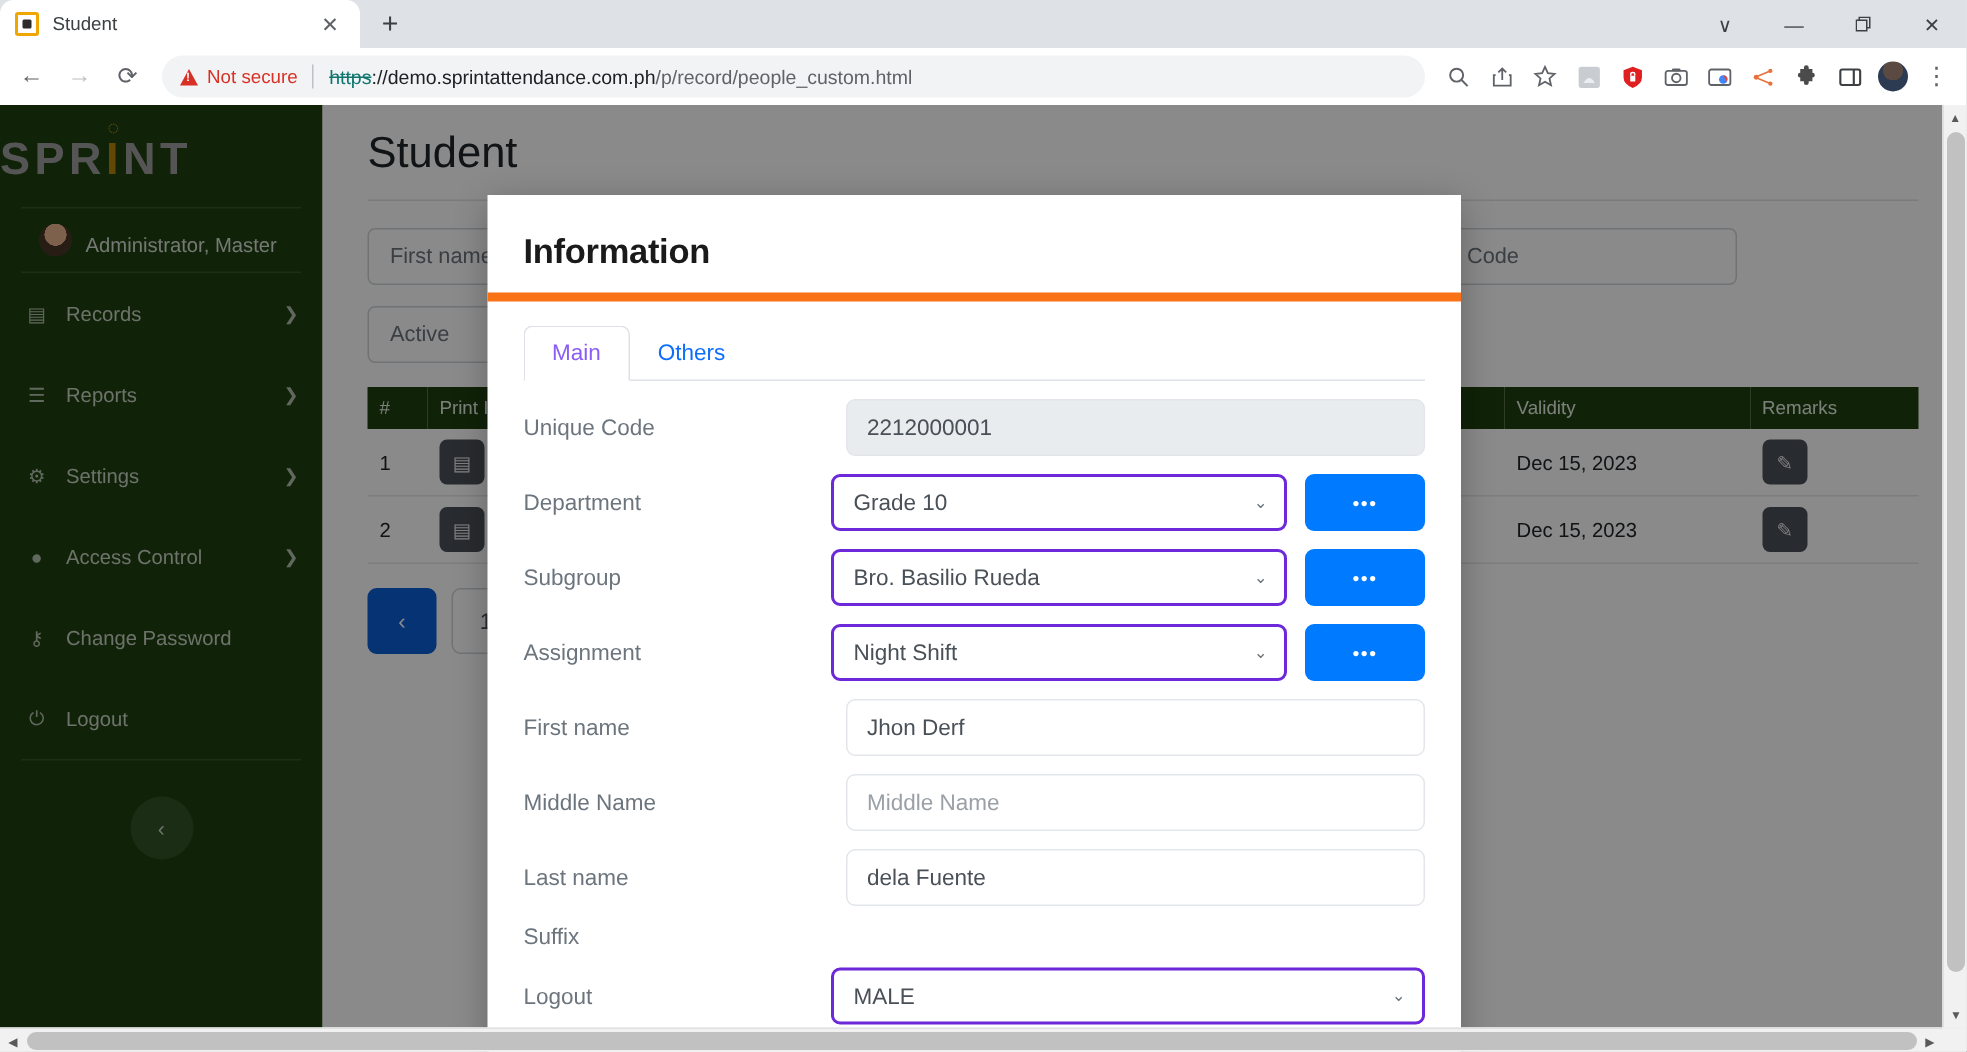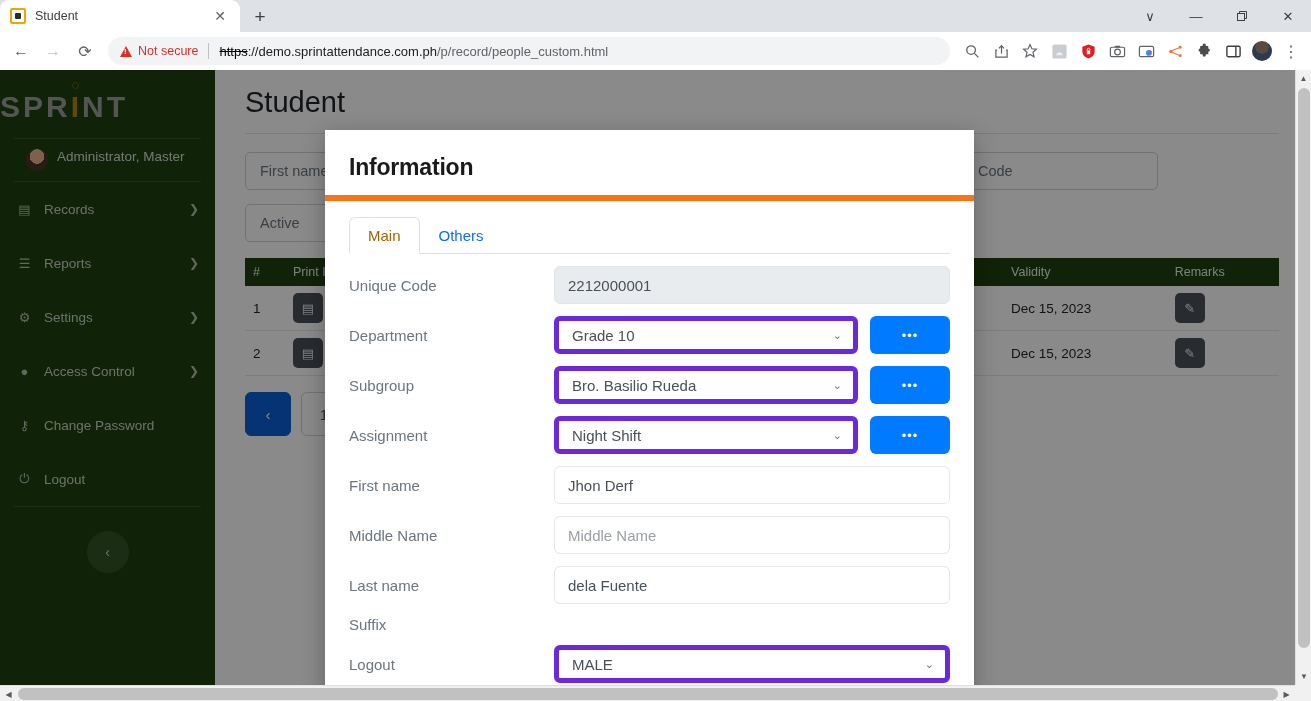--- a/index.html
+++ b/index.html
@@ -71,21 +71,21 @@
     width: 0; height: 0; border-left: 6px solid transparent; border-right: 6px solid transparent;
     border-bottom: 11px solid #d93025; position: relative;
   }
   .warn-tri::after {
     content: "!"; position: absolute; left: -2px; top: 2px; color: #fff;
     font-size: 8px; font-weight: bold; line-height: 1;
   }
   .notsecure-text { font-size: 12.5px; color: #d93025; white-space: nowrap; }
   .url-sep { width:1px; height:16px; background:#bdc1c6; margin: 0 10px; }
   .url { font-size: 13px; color: #202124; white-space: nowrap; overflow: hidden; }
-  .url .scheme { color: #000000; text-decoration: line-through; text-align: center; }
+  .url .scheme { color: #0f766e; text-decoration: line-through; text-align: center; }
   .url .host { color: #202124; }
   .url .path { color: #5f6368; }
   .tb-icons { display: flex; align-items: center; gap: 1px; flex: 0 0 auto; }
   .tb-ic {
     width: 28px; height: 28px; display:flex; align-items:center; justify-content:center;
     color: #5f6368;
   }
   .avatar-ic {
     width: 20px; height: 20px; border-radius: 50%;
     background: radial-gradient(circle at 50% 30%, #5b4a42 0 38%, #2d3b52 39% 100%);
@@ -109,21 +109,21 @@
     font-size: 30px; font-weight: 700; letter-spacing: 3px;
     color: #9e9e9e; font-family: Liberation Sans, sans-serif;
   }
   .logo .i-letter { color: #b8860b; position: relative; }
   .logo .i-letter::before {
     content: "◌"; position: absolute; top: -13px; left: 1px;
     font-size: 13px; color: #d4a017;
   }
   .sb-divider { height: 1px; background: rgba(255,255,255,.12); margin: 0 14px; }
   .sb-user {
-    display: flex; align-items: flex-start; gap: 9px;
+    display: flex; align-items: flex-end; gap: 9px;
     padding: 10px 14px 10px 26px; font-size: 13.5px; color: #d8ded6;
   }
   .sb-user-ava {
     width: 22px; height: 22px; border-radius: 50%; flex: 0 0 22px;
     background: radial-gradient(circle at 50% 34%, #e8b48c 0 40%, #4a3728 41% 100%);
   }
   .sb-item {
     display: flex; align-items: center; gap: 11px;
     padding: 0 16px 0 16px; height: 54px; font-size: 13.5px; color: #c9d2c4;
   }
@@ -194,38 +194,38 @@
   .modal-title { font-size: 23px; font-weight: 700; color: #1a1a1a; letter-spacing: -.2px; }
   .modal-body { flex: 1; padding: 16px 24px 0; overflow: hidden; }
 
   .tabs { display: flex; border-bottom: 1px solid #dee2e6; margin-bottom: 0; }
   .tab-item {
     padding: 9px 18px; font-size: 15px; color: #0d6efd;
     border: 1px solid transparent; border-radius: 6px 6px 0 0;
     margin-bottom: -1px;
   }
   .tab-item.active {
-    color: #a16207; background:#fff;
+    color: #8b5cf6; background:#fff;
     border-color: #dee2e6 #dee2e6 #fff;
   }
 
   .frow { display: flex; align-items: center; margin-top: 12px; gap: 0; }
   .flabel { width: 205px; flex: 0 0 205px; font-size: 15px; color: #6c757d; }
   .fctl { flex: 1; display: flex; align-items: center; gap: 12px; min-width: 0; }
   .inp {
     flex: 1; height: 38px; border: 1px solid #e3e6ea; border-radius: 6px;
     background: #fff; font-size: 15px; color: #495057;
     padding: 0 13px; display: flex; align-items: center;
     font-family: "Liberation Sans", sans-serif;
-    outline: none; min-width: 0;
+    outline: none; min-width: 0; margin-left: 10px;
   }
   .inp.readonly { background: #e9ecef; border-color: #e2e6ea; }
   .inp.placeholder { color: #9aa0a6; }
   .sel {
-    flex: 1; height: 38px; border: 5px solid #6d28d9; border-radius: 6px;
+    flex: 1; height: 38px; border: 2px solid #6d28d9; border-radius: 6px;
     background: #fff; font-size: 15px; color: #495057; padding: 0 30px 0 13px;
     display:flex; align-items:center; position: relative; min-width: 0;
   }
   .sel .caret {
     position: absolute; right: 11px; top: 50%; transform: translateY(-50%);
     color: #6c757d; font-size: 11px;
   }
   .dots-btn {
     width: 80px; height: 38px; flex: 0 0 80px; background: #007bff;
     border-radius: 6px; display: flex; align-items: center; justify-content: center;

